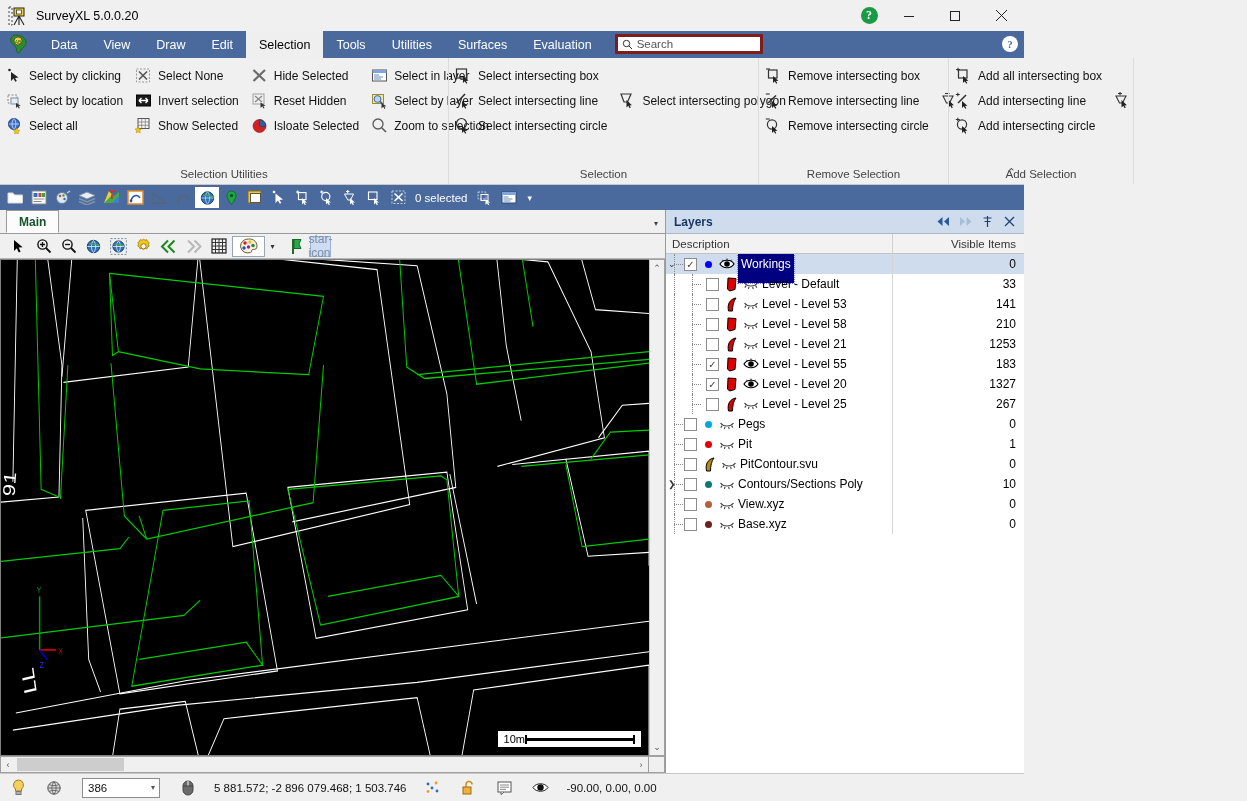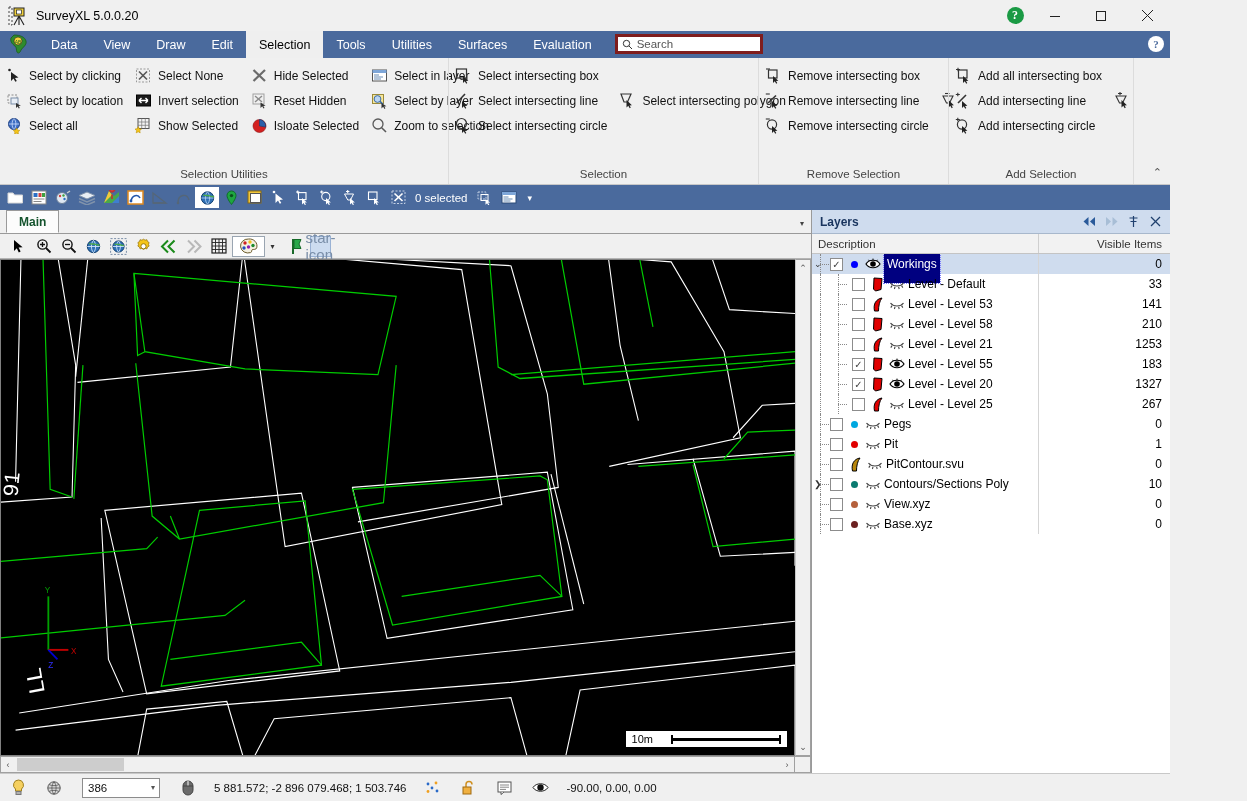--- a/index.html
+++ b/index.html
@@ -3,21 +3,21 @@
 <meta charset="utf-8">
 <style>
   * { box-sizing: border-box; }
   html, body { margin:0; padding:0; }
   body {
     width:1247px; height:801px; overflow:hidden;
     font-family:"Liberation Sans", sans-serif;
     font-size:12px; color:#000; background:#f0f0f0;
     -webkit-font-smoothing:none;
   }
-  #app { position:relative; width:1170px; height:801px; display:flex; flex-direction:column; }
+  #app { position:relative; width:1024px; height:801px; display:flex; flex-direction:column; }
 
   
   .titlebar {
     height:31px; background:#f0f0f0; display:flex; align-items:center;
     border-bottom:0px solid #ddd; flex:0 0 31px;
   }
   .titlebar .app-icon { width:22px; height:22px; margin-left:8px; margin-right:6px; position:relative; flex:0 0 22px; }
   .titlebar .title-text { font-size:12.5px; color:#000; }
   .tb-spacer { flex:1; }
   .tb-btn {
@@ -118,21 +118,21 @@
   .hscroll {
     flex:1; background:#f0f0f0; border:1px solid #a0a0a0; display:flex; align-items:center;
     font-size:9px; color:#555; position:relative;
   }
   .hscroll .arrow { width:14px; text-align:center; }
   .hs-thumb { position:absolute; left:16px; top:1px; bottom:1px; width:107px; background:#cdcdcd; }
   .hscroll-corner { flex:0 0 16px; background:#f0f0f0; border:1px solid #a0a0a0; border-left:none; }
 
   .scalebar {
     position:absolute; right:8px; bottom:8px; background:#fff; color:#000;
-    padding:2px 6px; display:flex; align-items:center; gap:18px; font-size:11px;
+    padding:2px 6px; display:flex; align-items:center; gap:0; font-size:11px;
   }
   .scalebar .bar { position:relative; width:110px; height:9px; }
   .scalebar .bar:before { content:''; position:absolute; left:0; right:0; top:3px; height:3px; background:#000; }
   .scalebar .bar:after { content:''; position:absolute; left:0; top:0; width:2px; height:9px; background:#000; box-shadow:108px 0 0 0 #000; }
 
   
   .layers-panel {
     flex:0 0 359px; width:359px; background:#f0f0f0; display:flex; flex-direction:column;
     border-left:1px solid #9a9a9a; min-height:0;
   }
@@ -751,21 +751,21 @@
             </svg>
         </div>
         <div class="vt-ic" style="width:13px;font-size:8px;color:#333;">▾</div>
         <div class="vt-ic" style="margin-left:5px;">
           <svg width="14" height="17" viewBox="0 0 14 17">
               <rect x="2" y="1" width="2" height="15" fill="#1a6a2a"></rect>
               <path d="M4 1.5 L11 1.5 L9 6 L11 10.5 L4 10.5z" fill="#2aa84a" stroke="#146a28"></path>
             </svg>
         </div>
         <div class="vt-box vt-pressed" style="width:21px;">
-          <span style="color:#7a8ea8;font-size:15px;">star-icon</span>
+          <span style="color:#7a8ea8;font-size:12px;">star-icon</span>
         </div>
       </div>
 
       <div class="canvas-wrap">
         <div class="canvas-row">
           <div class="canvas-area">
             <svg width="100%" height="100%" viewBox="0 0 872 518" preserveAspectRatio="none">
               <rect x="0" y="0" width="872" height="518" fill="#000"></rect>
               <g stroke="#ffffff" stroke-width="1.2" fill="none">
                 <path d="M16 232 L22 -5 M-10 254 L78 248 L82 110 L62 -6"></path>

